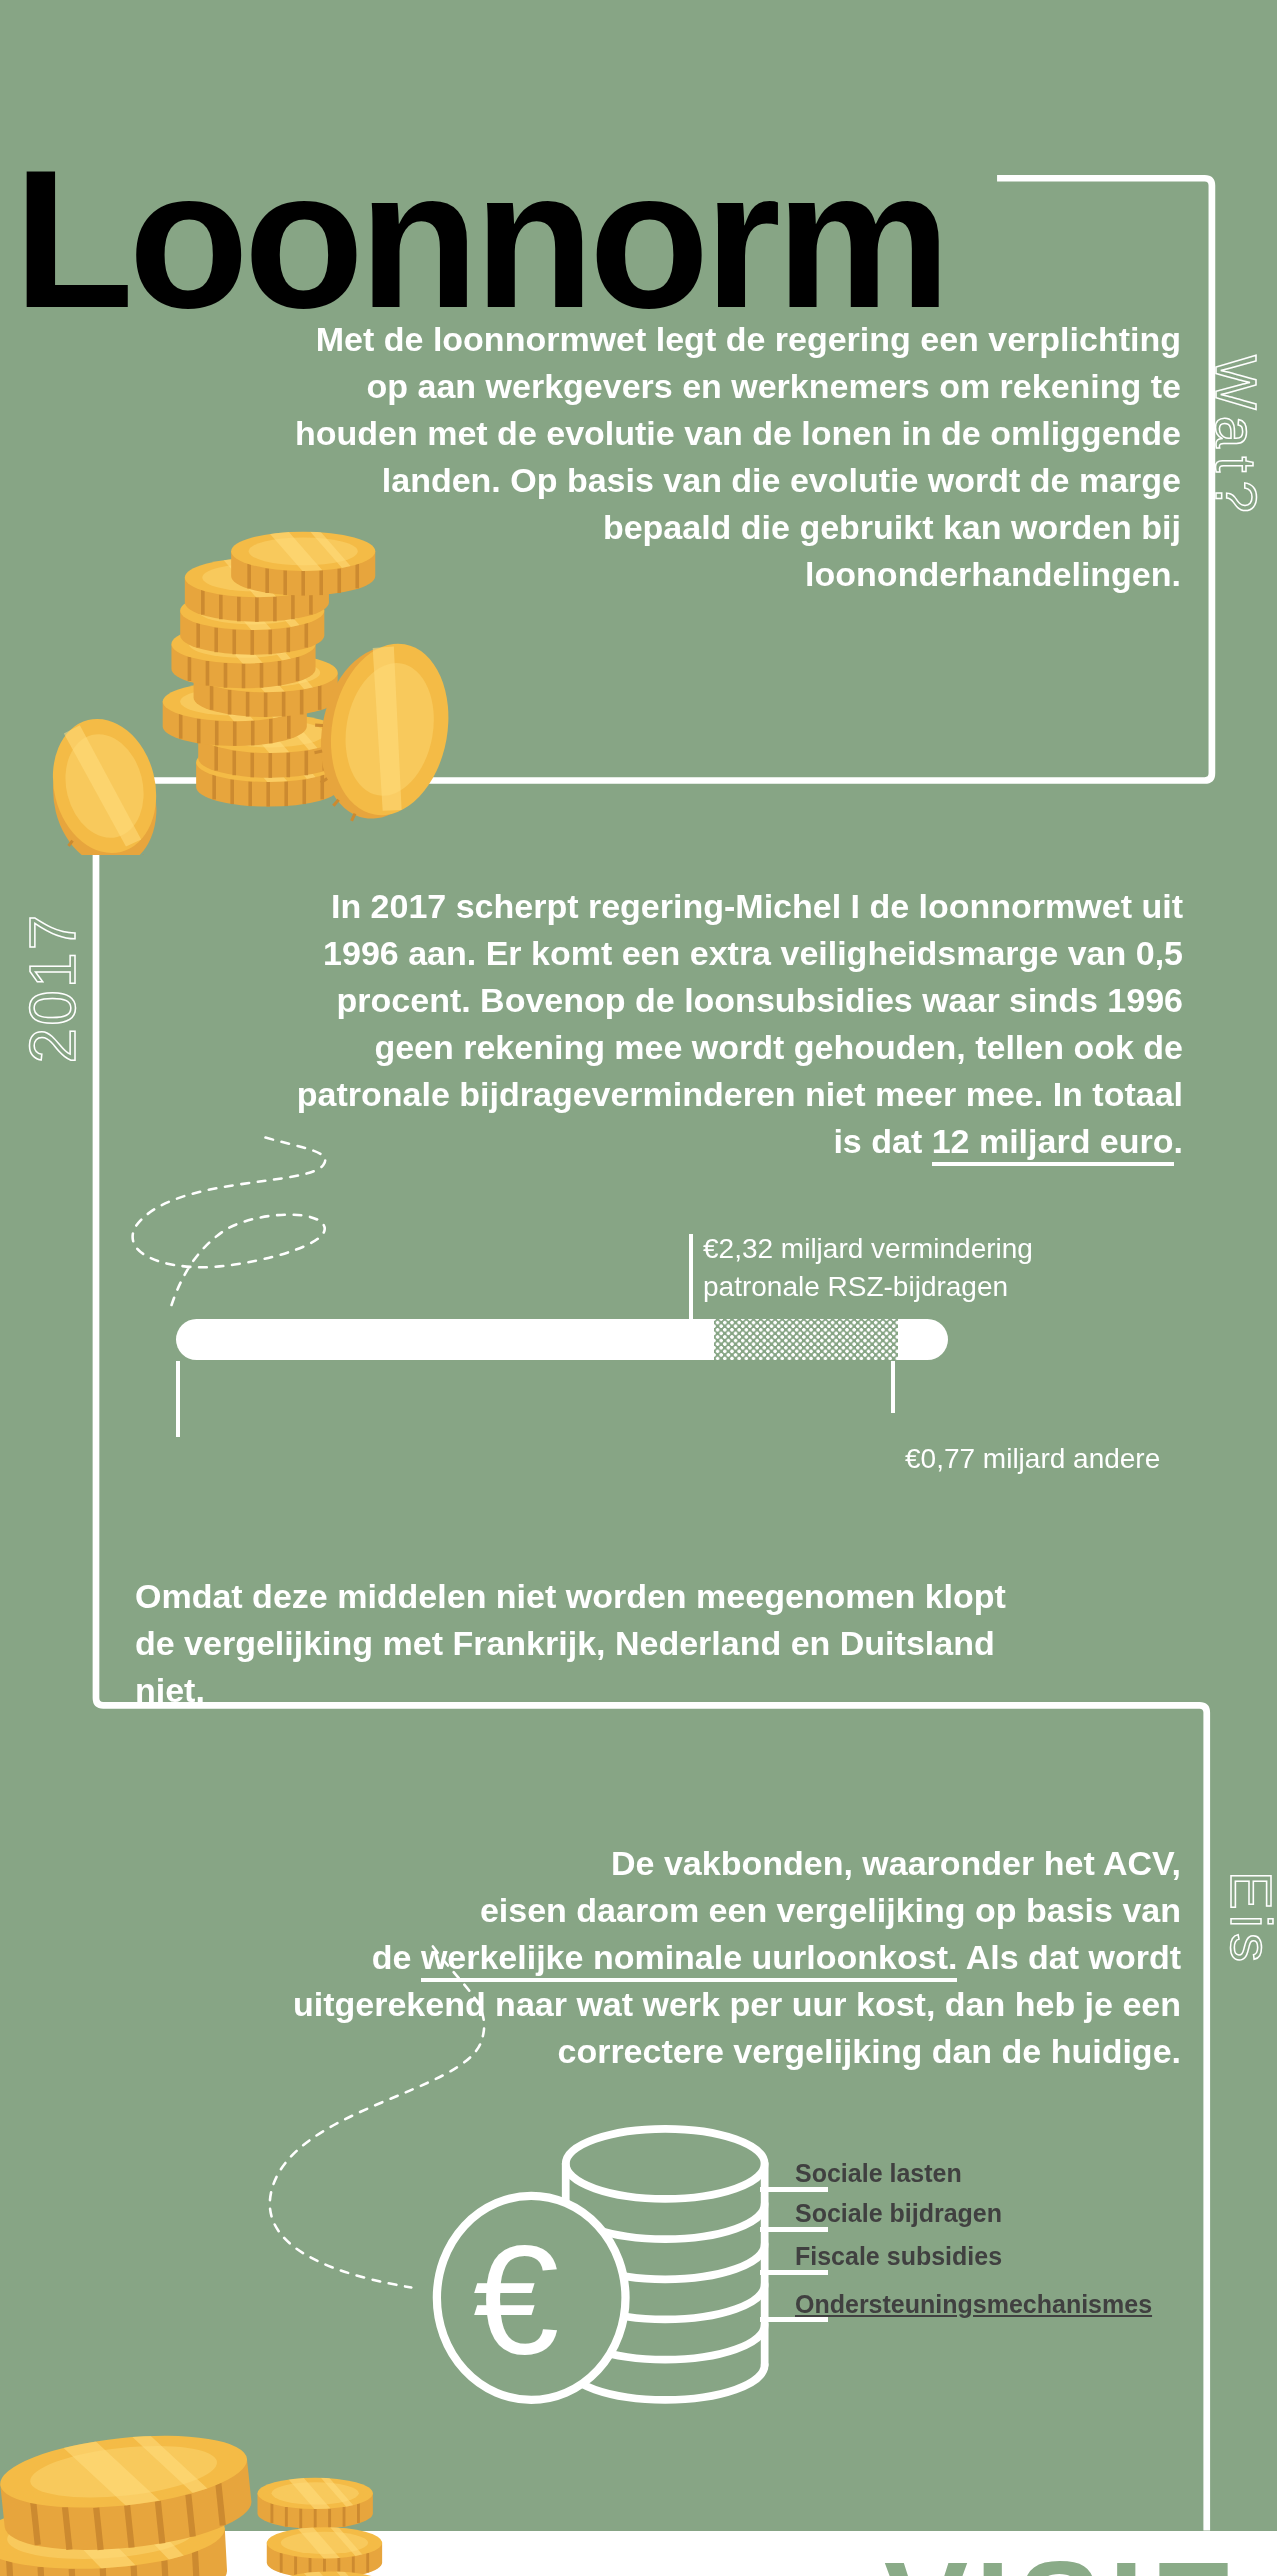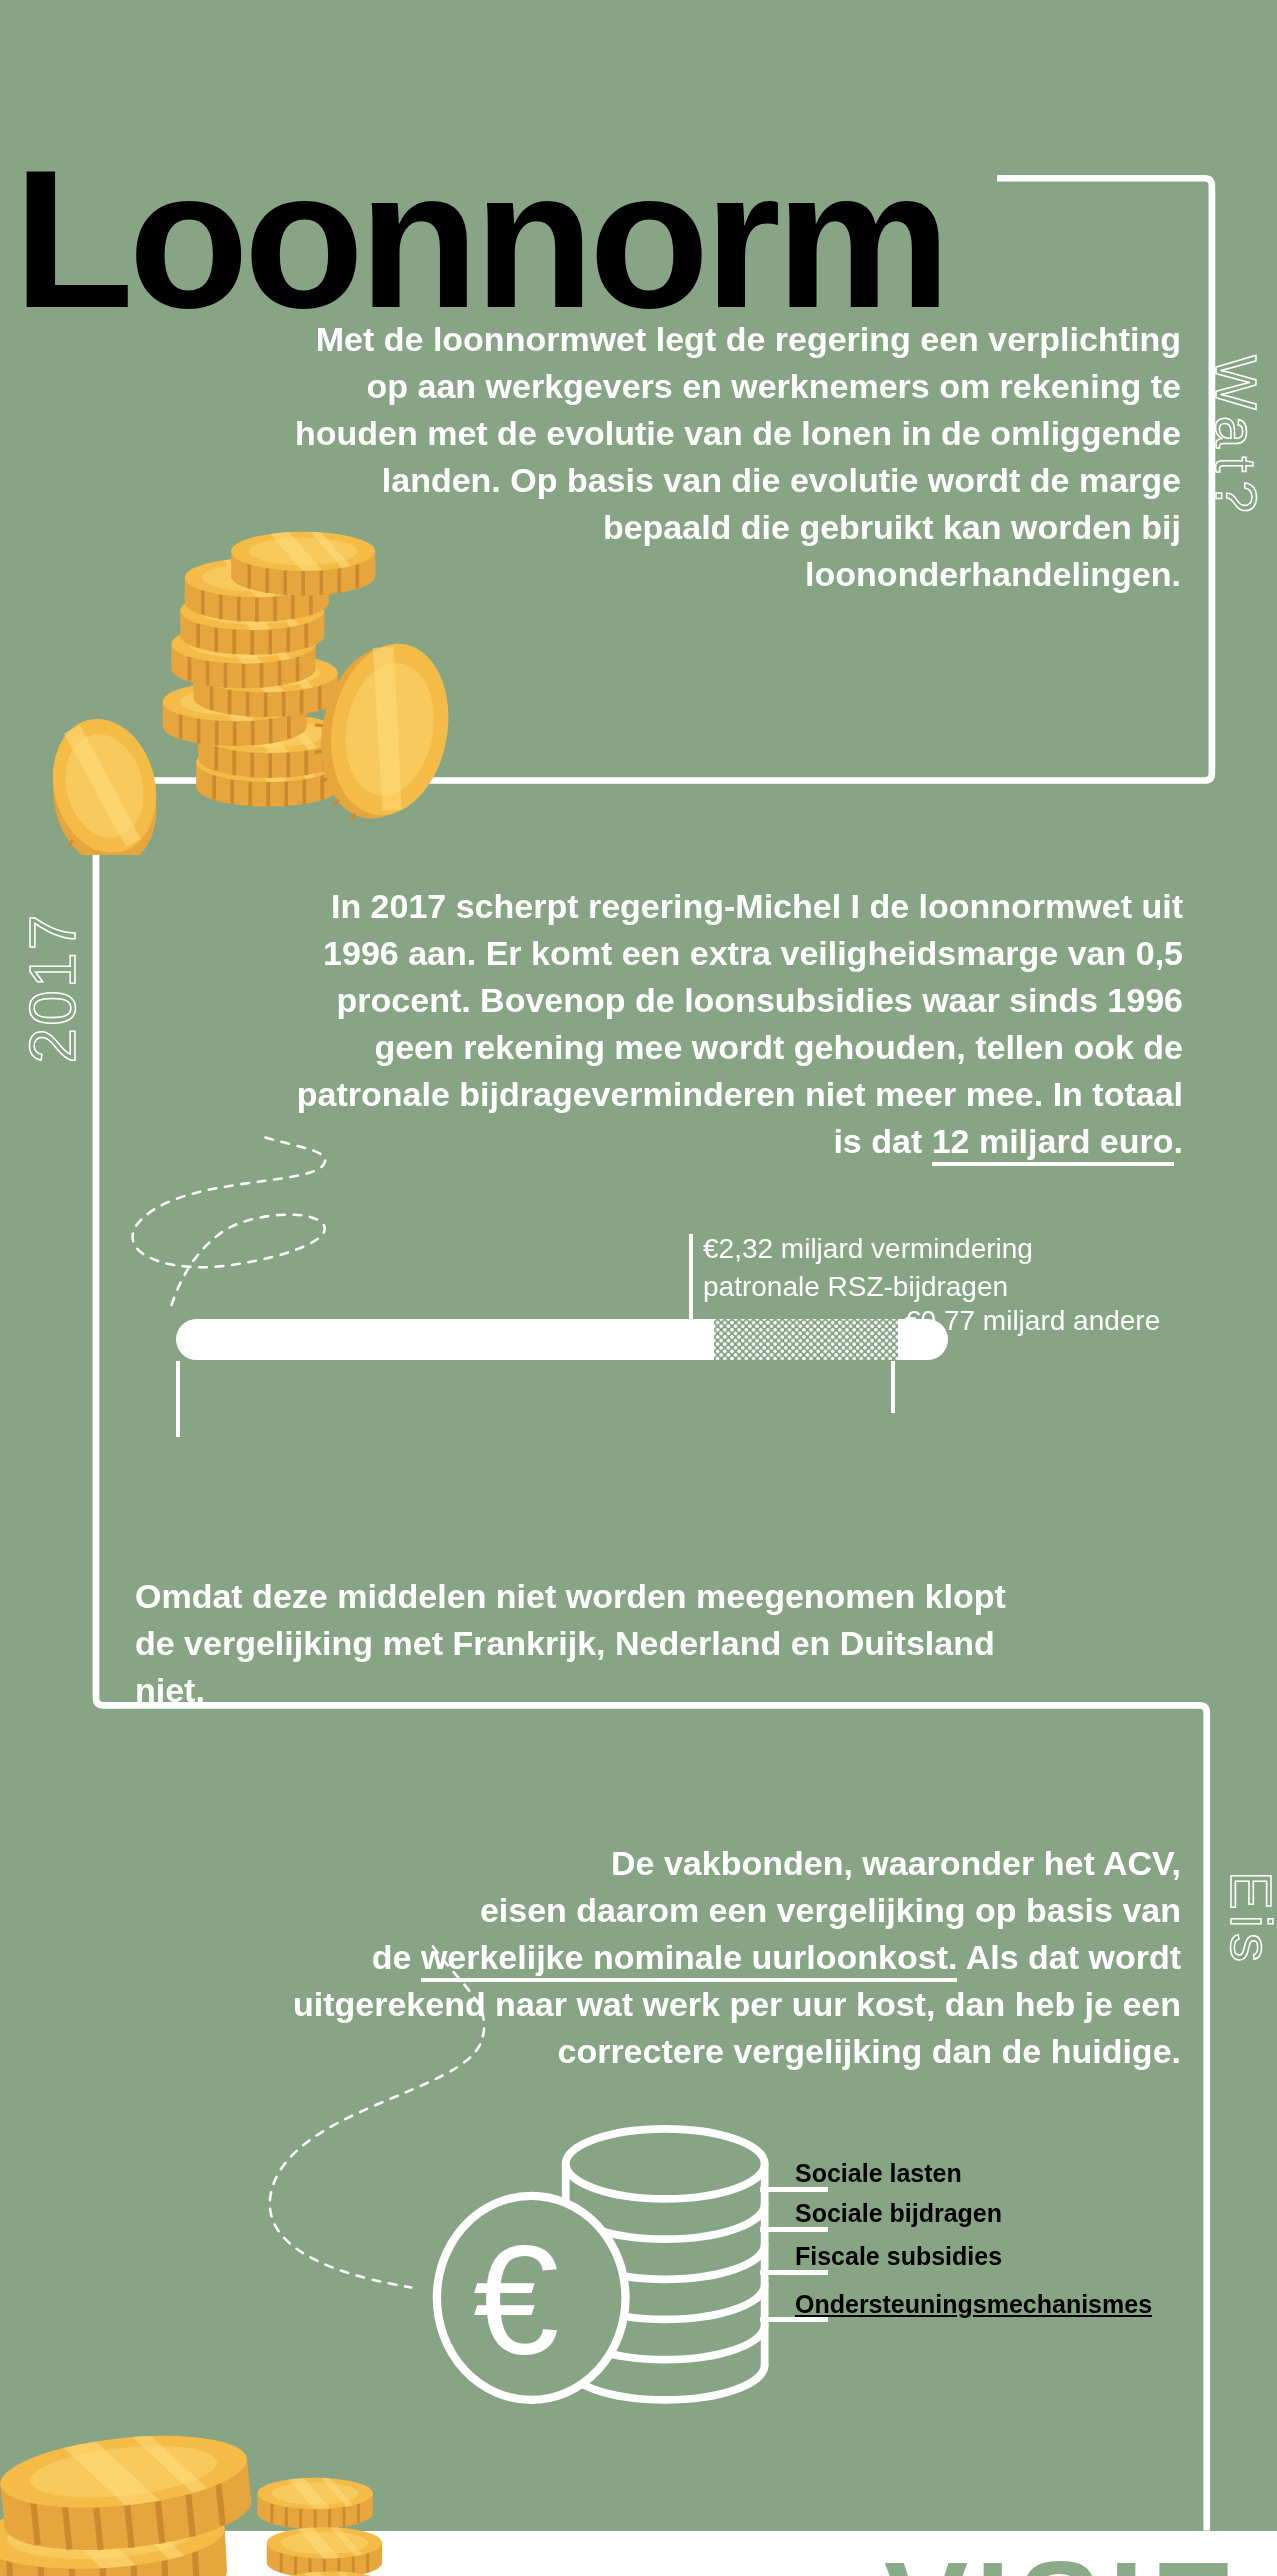--- a/index.html
+++ b/index.html
@@ -49,33 +49,33 @@
       radial-gradient(circle,#ffffff 1.5px,rgba(255,255,255,0) 2px);
     background-size:7.2px 7.2px;
     background-position:0 0,3.6px 3.6px;
   }
   .chart-label{
     position:absolute;font-size:28px;line-height:38px;font-weight:400;
     white-space:pre-line;color:#fff;
   }
   .chart-label.cl-top  {left:703px;top:1230px;}
   .chart-label.cl-left {left:189px; top:1366px;}
-  .chart-label.cl-right{left:905px;top:1302px;}
+  .chart-label.cl-right{left:905px;top:1440px;}
   .tick{position:absolute;width:4.1px;background:#fff;}
   .tick.t-top  {left:689px;top:1234px;height:85px;}
   .tick.t-left {left:176px; top:1361px;height:76px;}
   .tick.t-right{left:891px;top:1361px;height:52px;}
 
   .euro-symbol{
     position:absolute;left:473px;top:2222px;font-size:155px;line-height:1;
     font-weight:400;color:#fff;
   }
   .euro-label{
     position:absolute;left:795px;font-size:25px;line-height:29px;
-    font-weight:bold;white-space:nowrap;color:#000000;
+    font-weight:bold;white-space:nowrap;color:#404040;
   }
   .euro-label.el-0{top:2159px;}
   .euro-label.el-1{top:2199px;}
   .euro-label.el-2{top:2242px;}
   .euro-label.el-3{top:2290px;text-decoration:underline;}
   .euro-line{position:absolute;left:760px;width:68px;height:5.2px;background:#fff;}
   .euro-line.ln-0{top:2187px;}
   .euro-line.ln-1{top:2227px;}
   .euro-line.ln-2{top:2270px;}
   .euro-line.ln-3{top:2317px;}

